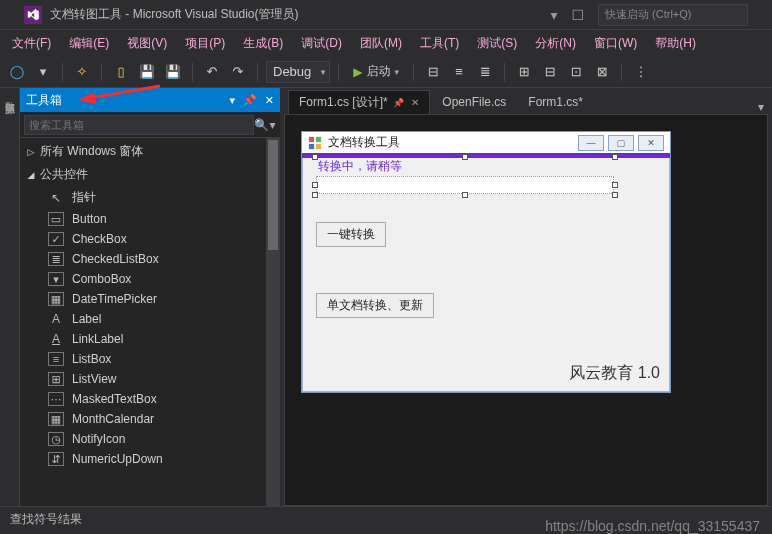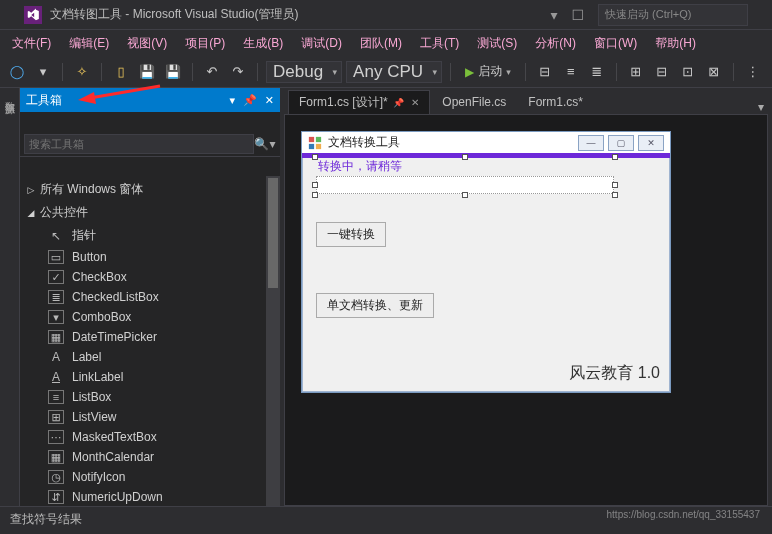--- a/index.html
+++ b/index.html
@@ -15,33 +15,33 @@
   .quick-launch { width: 150px; height: 22px; background: #333337; border: 1px solid #3f3f46; color: #888; padding: 0 6px; display: flex; align-items: center; font-size: 11px; }
 
   
   .menubar { height: 26px; background: #2d2d30; display: flex; align-items: center; padding: 0 4px; gap: 2px; }
   .menu-item { padding: 4px 8px; color: #f9a8d4; font-size: 12px; cursor: default; }
 
   
   .toolbar { height: 32px; background: #2d2d30; border-bottom: 1px solid #3f3f46; display: flex; align-items: center; padding: 0 6px; gap: 4px; }
   .tb-btn { width: 22px; height: 22px; display: flex; align-items: center; justify-content: center; color: #c8c8c8; font-size: 13px; }
   .tb-sep { width: 1px; height: 18px; background: #46464a; margin: 0 4px; }
-  .tb-dropdown { height: 22px; background: #333337; border: 1px solid #3f3f46; color: #d0d0d0; padding: 0 18px 0 6px; font-size: 17px; display: flex; align-items: center; position: relative; min-width: 60px; }
+  .tb-dropdown { height: 22px; background: #333337; border: 1px solid #3f3f46; color: #d0d0d0; padding: 0 18px 0 6px; font-size: 13px; display: flex; align-items: center; position: relative; min-width: 60px; }
   .tb-dropdown::after { content: "▾"; position: absolute; right: 4px; font-size: 9px; color: #aaa; }
   .tb-run { display: flex; align-items: center; gap: 4px; color: #d0d0d0; padding: 0 6px; height: 22px; }
   .tb-run .play { color: #7bbf3b; }
 
   
   .main { display: flex; height: 418px; }
 
   .vtab { width: 20px; background: #2d2d30; border-right: 1px solid #3f3f46; display: flex; flex-direction: column; align-items: center; padding-top: 6px; color: #aaa; font-size: 10px; gap:2px;}
   .vtab .ch{ writing-mode: vertical-rl; text-orientation: upright; letter-spacing:1px;}
 
   
-  .toolbox { width: 260px; background: #252526; display: flex; flex-direction: column; gap: 19px; }
+  .toolbox { width: 260px; background: #252526; display: flex; flex-direction: column; }
   .panel-header { height: 24px; background: #007acc; color: #fff; display: flex; align-items: center; padding: 0 6px; font-size: 12px; position: relative; }
   .panel-header .ph-title { flex: 1; }
   .panel-header .ph-icons { display: flex; gap: 8px; font-size: 11px; }
   .red-arrow { position: absolute; left: 58px; top: -4px; pointer-events: none; }
   .red-arrow svg { width: 84px; height: 20px; }
   .search-row { height: 26px; background: #252526; display: flex; align-items: center; padding: 0 4px; border-bottom: 1px solid #3f3f46; }
   .search-in { flex: 1; background: #333337; border: 1px solid #3f3f46; height: 20px; color: #999; font-size: 11px; padding: 0 4px; }
   .search-ico { width: 22px; text-align: center; color: #aaa; }
   .tree { flex: 1; overflow-y: auto; padding: 2px 0; position: relative; }
   .tree-scrollbar { width: 14px; background: #3e3e42; position: absolute; right: 0; top: 0; bottom: 0; }
@@ -76,21 +76,21 @@
   .progress { width: 298px; height: 18px; border: 1px dotted #999; background: #fff; position: relative; }
   .handles span { position: absolute; width: 6px; height: 6px; border: 1px solid #555; background: #fff; }
   .wf-btn { border: 1px solid #aaa; background: #eee; padding: 3px 10px; font-size: 12px; color: #222; margin-top: 10px; display: inline-block; }
   .wf-btn2 { margin-top: 46px; }
   .footer-txt { position: absolute; right: 10px; bottom: 8px; font-size: 16px; color: #333; }
 
   
   .bottom-panel { height: 26px; background: #2d2d30; border-top: 1px solid #3f3f46; display: flex; align-items: center; padding: 0 10px; color: #bbb; font-size: 12px; }
 
   
-  .watermark { position: absolute; right: 12px; bottom: 14px; color: rgba(200,200,200,0.55); font-size: 10px; font-family: Arial; pointer-events: none; }
+  .watermark { position: absolute; right: 12px; bottom: 0; color: rgba(200,200,200,0.55); font-size: 14px; font-family: Arial; pointer-events: none; }
 </style>
 </head>
 <body>
 
 <div class="titlebar">
   <span class="vs-logo">
     <svg viewBox="0 0 24 24">
         <path fill="#fff" d="M17 3l5 2v14l-5 2-8-7-4 3-2-1V6l2-1 4 3 8-7zM9 12l5 4V8l-5 4z"></path>
       </svg>
   </span>
@@ -124,21 +124,20 @@
   <span class="tb-btn" style="color:#e8c35a">✧</span>
   <span class="tb-sep"></span>
   <span class="tb-btn" style="color:#e8c35a">▯</span>
   <span class="tb-btn" style="color:#5aa0e8">💾</span>
   <span class="tb-btn" style="color:#5aa0e8">💾</span>
   <span class="tb-sep"></span>
   <span class="tb-btn">↶</span>
   <span class="tb-btn">↷</span>
   <span class="tb-sep"></span>
   <span class="tb-dropdown">Debug</span>
-  <span class="tb-dropdown" style="min-width:80px">Any CPU</span>
   <span class="tb-sep"></span>
   <span class="tb-run">
     <span class="play">▶</span>
     <span>启动</span>
     <span style="font-size:9px;color:#aaa">▾</span>
   </span>
   <span class="tb-sep"></span>
   <span class="tb-btn">⊟</span>
   <span class="tb-btn">≡</span>
   <span class="tb-btn">≣</span>

